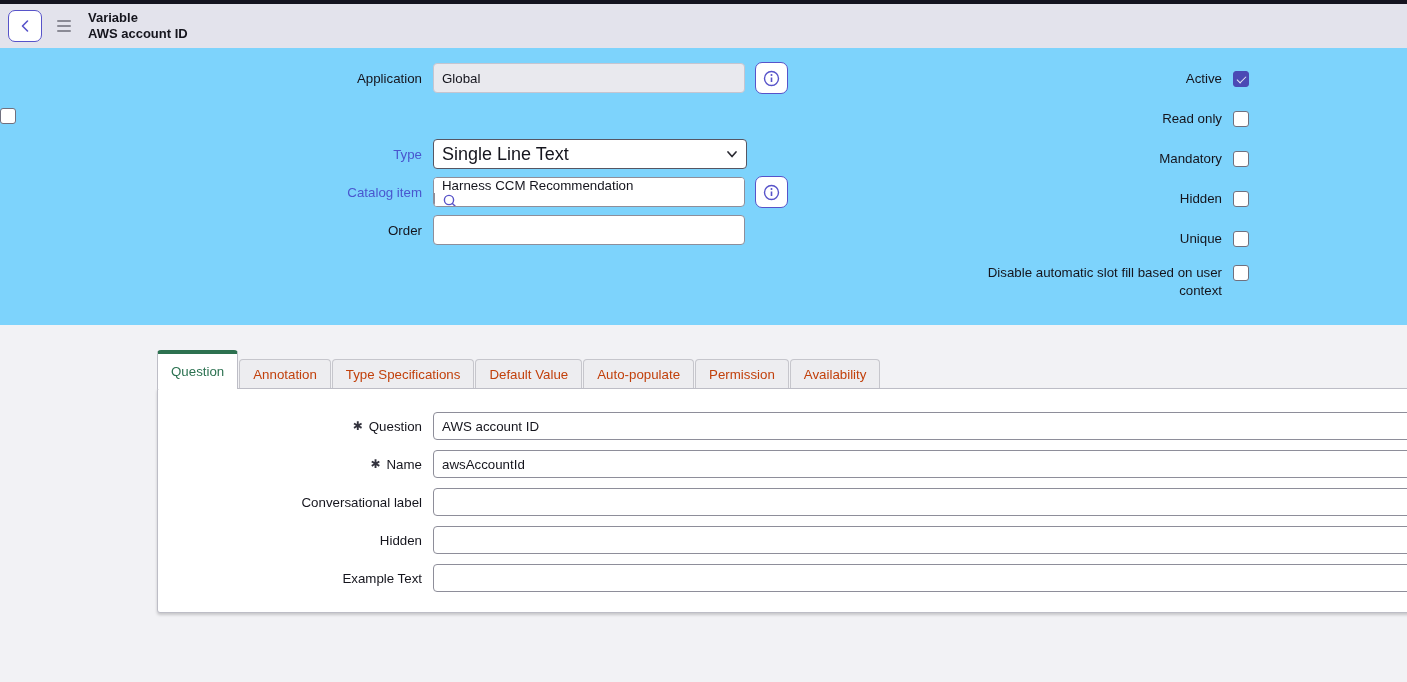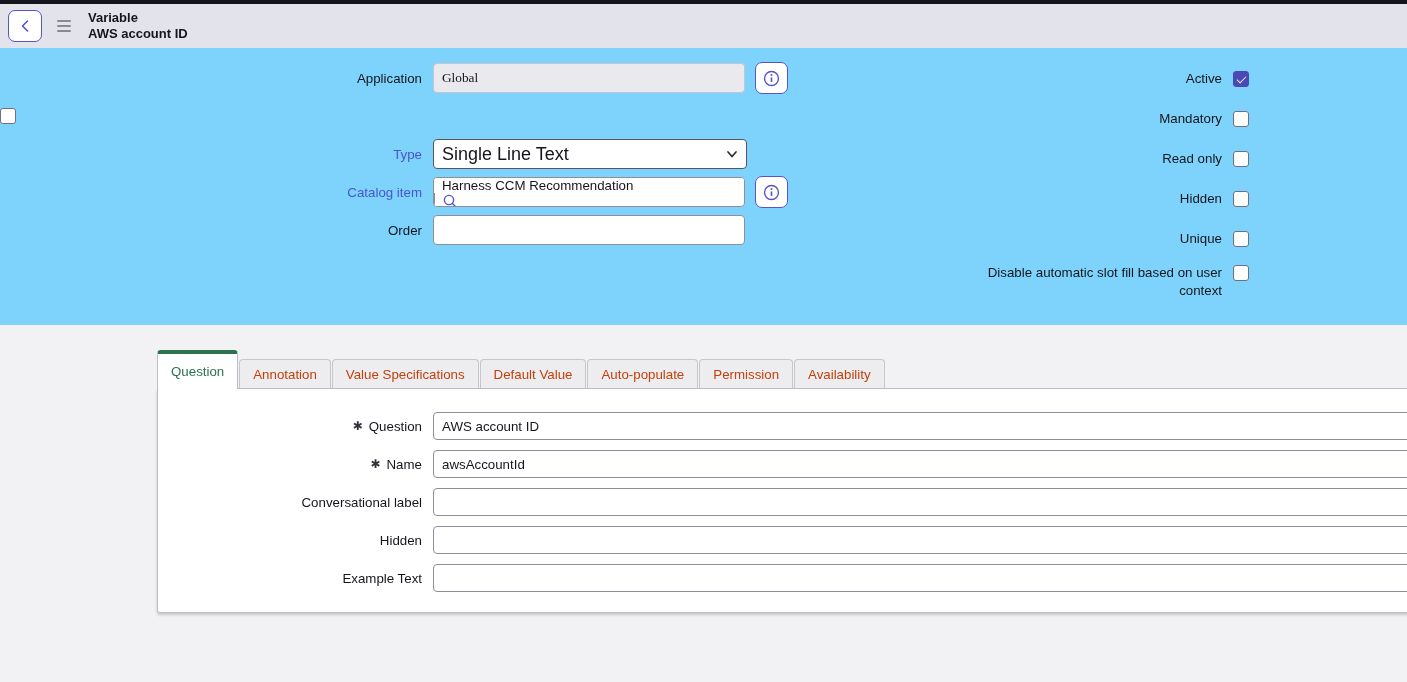--- a/index.html
+++ b/index.html
@@ -16,21 +16,21 @@
     display:flex; flex-direction:column; justify-content:center; gap:3px; align-items:center; cursor:pointer; }
   .hamburger span { display:block; width:14px; height:2px; background:#8A8A95; border-radius:1px; }
   .title-block { margin-left:12px; font-size:13px; font-weight:bold; line-height:16px; color:#15151D; }
 
   
   .form-section { position:relative; background:#7dd3fc; height:277px; padding-top:15px; }
   .form-row { display:flex; align-items:center; height:30px; margin-bottom:8px; }
   .form-label { width:422px; flex:none; text-align:right; margin-right:11px; font-size:13.3px; }
   .link-label { color:#4956CE; cursor:pointer; }
   .text-input { height:30px; border:1px solid #8E8E9A; border-radius:4px; padding:0 8px;
-    font-size:13.3px; font-family:Liberation Serif, serif; color:#15151D; background:#fff; outline:none; }
+    font-size:13.3px; font-family:Liberation Sans, sans-serif; color:#15151D; background:#fff; outline:none; }
   .w-field { width:312px; }
   .readonly-input { background:#E9E9EE; border-color:#C5C5D0; }
   .icon-btn { width:33px; height:32px; margin-left:10px; background:#fff; border:1px solid #5753C9;
     border-radius:7px; display:flex; align-items:center; justify-content:center; cursor:pointer; flex:none; }
 
   .select-wrap { position:relative; width:314px; }
   .select-wrap select { width:100%; height:30px; appearance:none; -webkit-appearance:none;
     border:1px solid #565663; border-radius:4px; background:#fff; font-size:18px;
     font-family:"Liberation Sans",sans-serif; color:#15151D; padding:0 28px 0 8px; outline:none; }
   .select-chevron { position:absolute; right:8px; top:8px; pointer-events:none; }
@@ -157,25 +157,25 @@
       <div class="form-label">Order</div>
       <input class="text-input w-field" value="" style="">
     </div>
 
     <div class="flags-col">
       <div class="flag-row">
         <div class="flag-label">Active</div>
         <div class="checkbox checked"></div>
       </div>
       <div class="flag-row">
+        <div class="flag-label">Read only</div>
+        <div class="checkbox"></div>
+      </div>
+      <div class="flag-row">
         <div class="flag-label">Mandatory</div>
-        <div class="checkbox"></div>
-      </div>
-      <div class="flag-row">
-        <div class="flag-label">Read only</div>
         <div class="checkbox"></div>
       </div>
       <div class="flag-row">
         <div class="flag-label">Hidden</div>
         <div class="checkbox"></div>
       </div>
       <div class="flag-row">
         <div class="flag-label">Unique</div>
         <div class="checkbox"></div>
       </div>
@@ -183,21 +183,21 @@
         <div class="flag-label">Disable automatic slot fill based on user context</div>
         <div class="checkbox"></div>
       </div>
     </div>
   </div>
 
   <div class="lower-section">
     <div class="tab-strip">
       <div class="tab active">Question</div>
       <div class="tab">Annotation</div>
-      <div class="tab">Value Specifications</div>
+      <div class="tab">Type Specifications</div>
       <div class="tab">Default Value</div>
       <div class="tab">Auto-populate</div>
       <div class="tab">Permission</div>
       <div class="tab">Availability</div>
     </div>
 
     <div class="tab-panel">
       <div class="panel-row">
         <div class="panel-label">
           <span class="req">✱</span>

